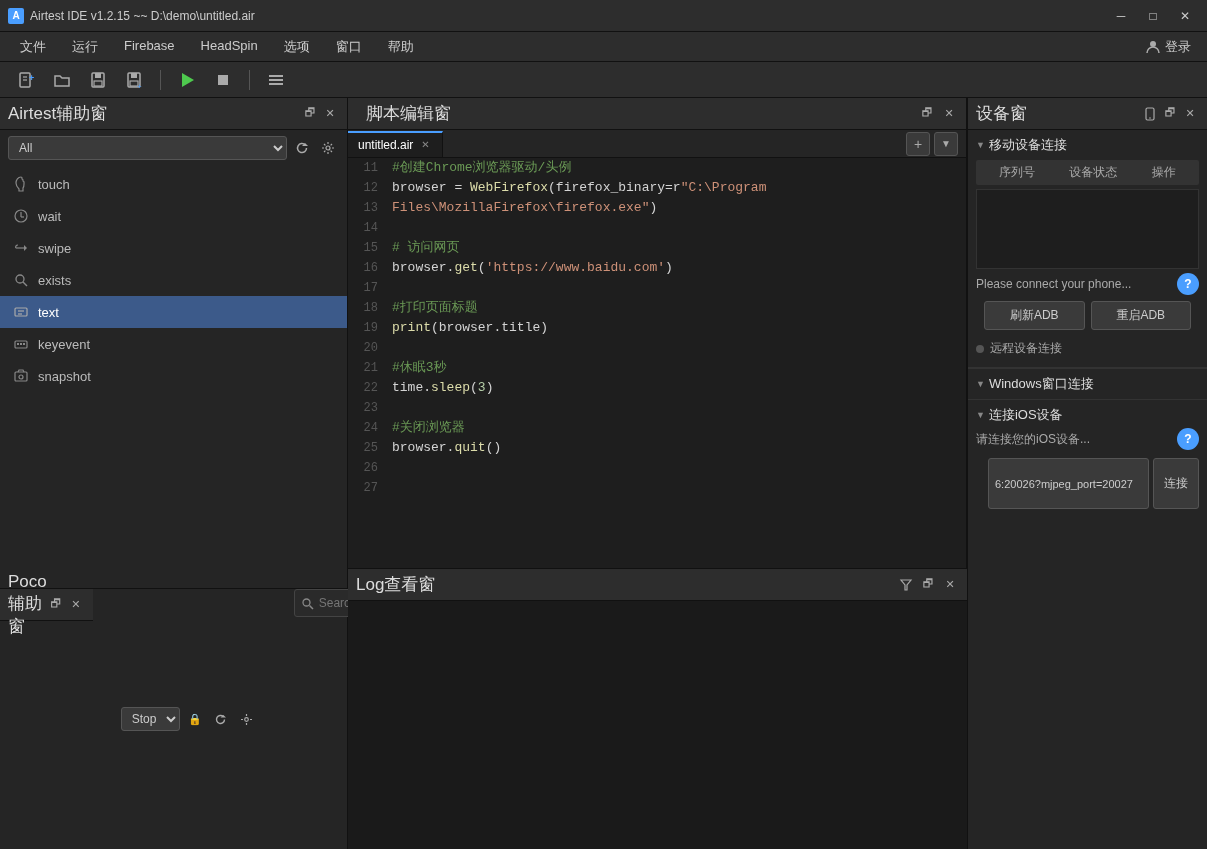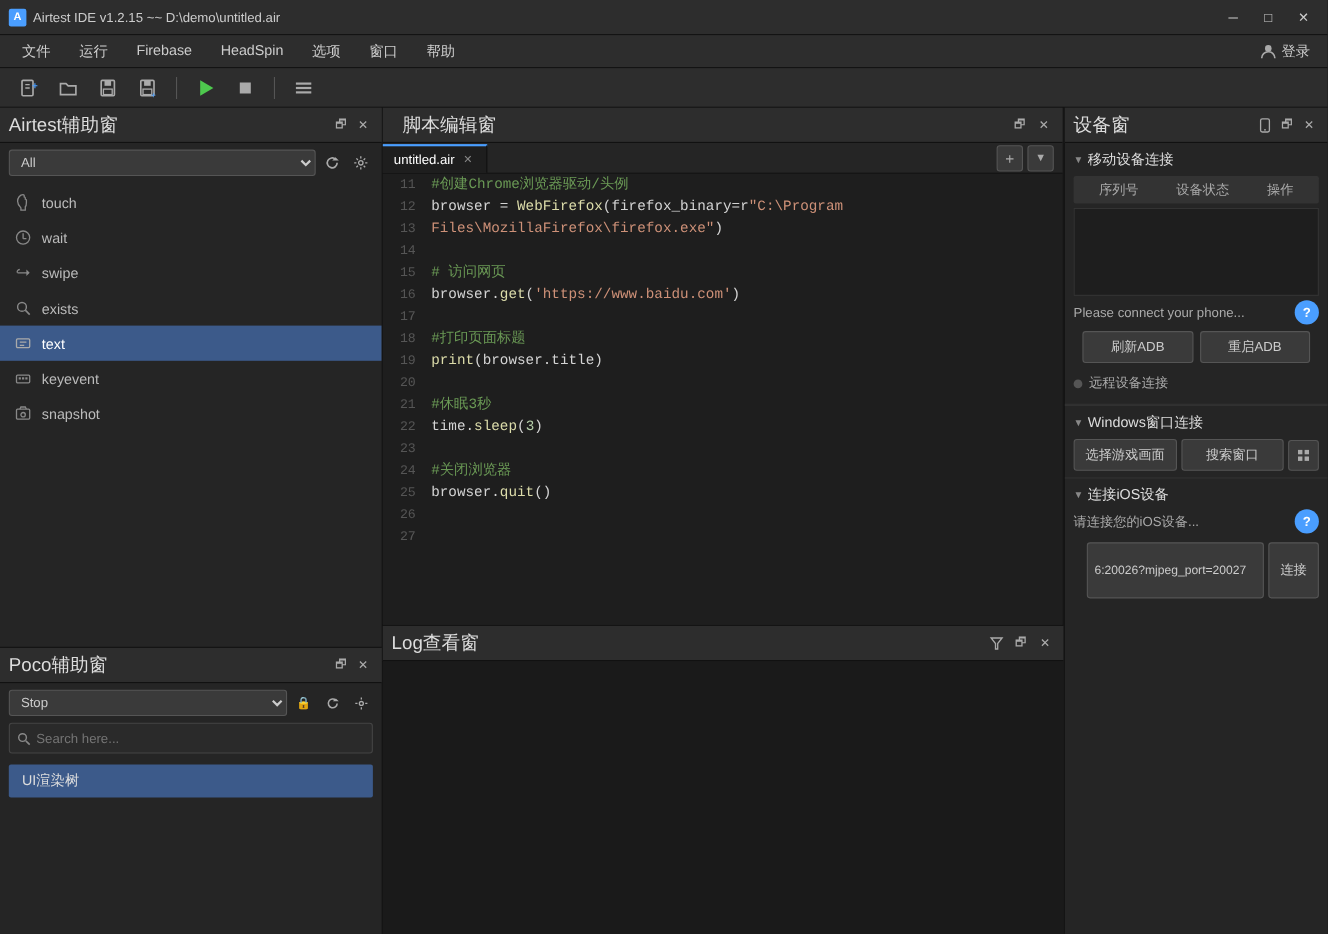--- a/index.html
+++ b/index.html
@@ -224,21 +224,22 @@
       align-items: center;
       justify-content: center;
       font-size: 12px;
       color: #888;
     }
 
     
     .poco-panel {
       height: 260px;
       display: flex;
-      flex-direction: column;
+      flex-direction: row;
+      gap: 20px;
     }
     .poco-filter-row {
       padding: 6px 8px;
       display: flex;
       align-items: center;
       gap: 4px;
     }
     .poco-select {
       flex: 1;
       background: #3a3a3a;
@@ -952,32 +953,20 @@
         <div class="dot"></div>
         <span>远程设备连接</span>
       </div>
     </div>
 
     <div class="windows-section">
       <div class="section-title">
         <span class="triangle">▼</span>
         <span>Windows窗口连接</span>
       </div>
-      <div class="windows-btns">
-        <div class="win-btn">选择游戏画面</div>
-        <div class="win-btn">搜索窗口</div>
-        <div class="win-icon-btn">
-          <svg width="12" height="12" viewBox="0 0 12 12">
-              <rect x="1" y="1" width="4" height="4" fill="#aaa"></rect>
-              <rect x="7" y="1" width="4" height="4" fill="#aaa"></rect>
-              <rect x="1" y="7" width="4" height="4" fill="#aaa"></rect>
-              <rect x="7" y="7" width="4" height="4" fill="#aaa"></rect>
-            </svg>
-        </div>
-      </div>
     </div>
 
     <div class="ios-section">
       <div class="section-title">
         <span class="triangle">▼</span>
         <span>连接iOS设备</span>
       </div>
       <div class="ios-connect-row">
         <span class="ios-connect-text">请连接您的iOS设备...</span>
         <div class="help-btn">?</div>

